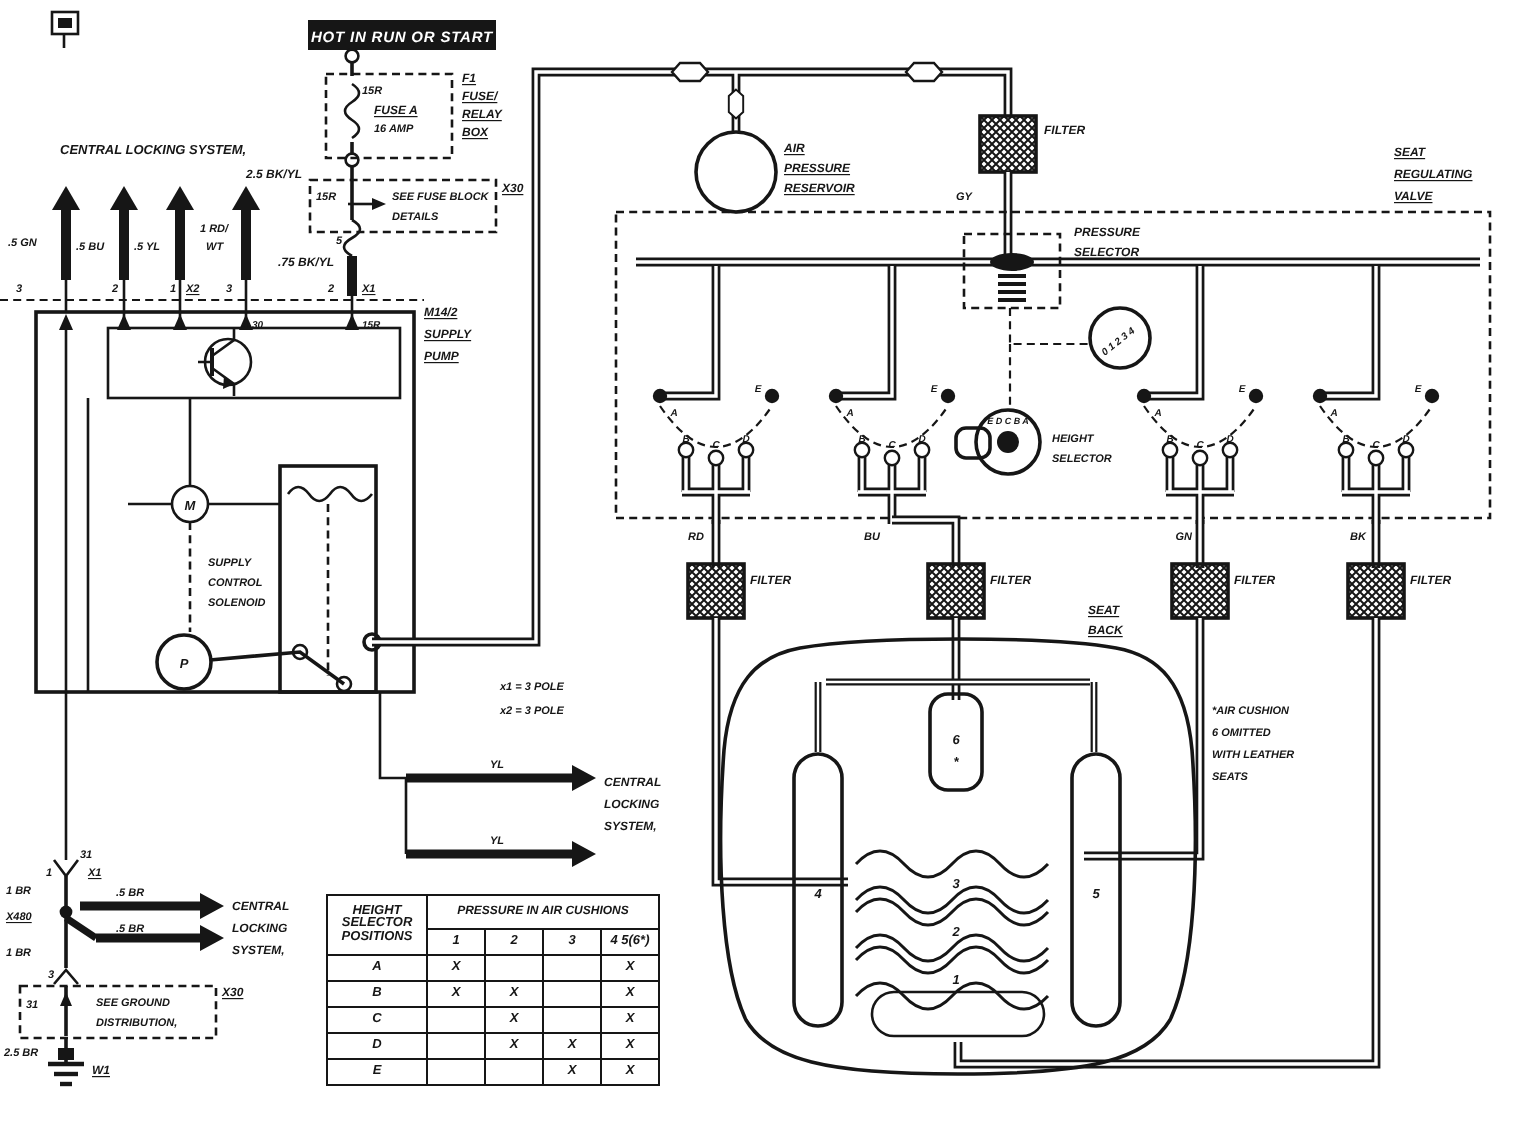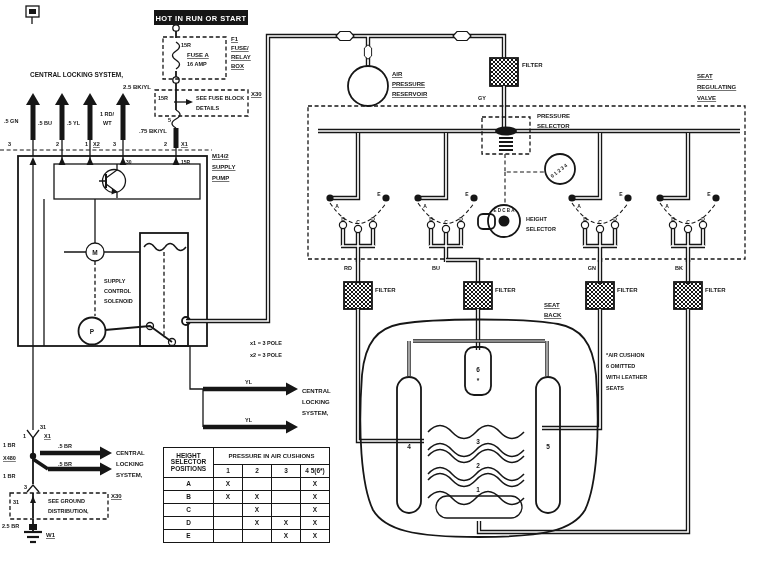--- a/index.html
+++ b/index.html
@@ -1,17 +1,17 @@
 <!DOCTYPE html>
 <html><head>
 <meta charset="utf-8">
 <style>
   html,body{margin:0;padding:0;background:#fff;}
   .stage{position:relative;width:768px;height:568px;background:#fff;overflow:hidden;
-         font-family:"Liberation Sans",sans-serif;}
+         font-family:"Liberation Sans",sans-serif;font-style:italic;}
   .stage svg{position:absolute;left:0;top:0;}
   svg text{font-family:"Liberation Sans",sans-serif;font-weight:bold;fill:#161616;}
   .t45{font-size:4.5px}.t5{font-size:5px}.t55{font-size:5.5px}.t6{font-size:6px}
   .t65{font-size:6.5px}.t75{font-size:7.5px}
   .ul{text-decoration:underline}.mid{text-anchor:middle}.end{text-anchor:end}.wh{fill:#fff}
   .ln{stroke:#161616;stroke-width:1.3;fill:none}
   .ln2{stroke:#161616;stroke-width:1.8;fill:none}
   .dash{stroke-dasharray:4 2.6}
   .pipe{stroke:#161616;stroke-width:4.4;fill:none}
   .pipew{stroke:#fff;stroke-width:1.7;fill:none}

